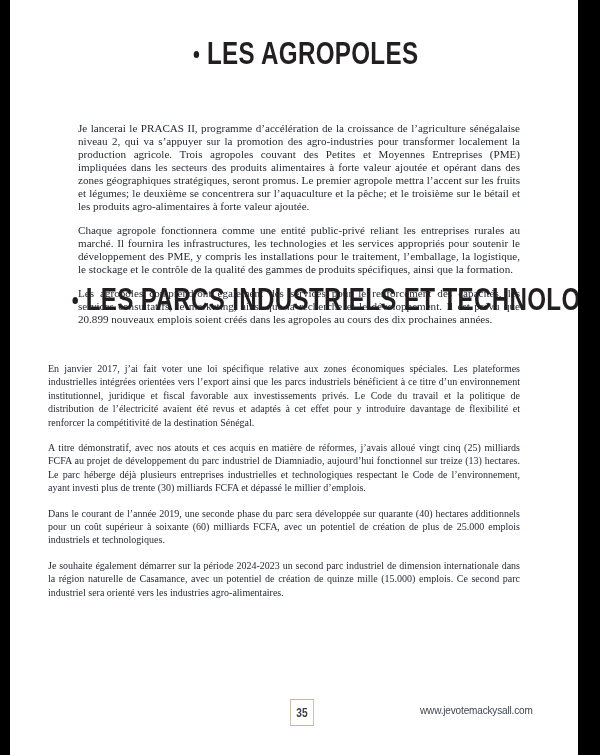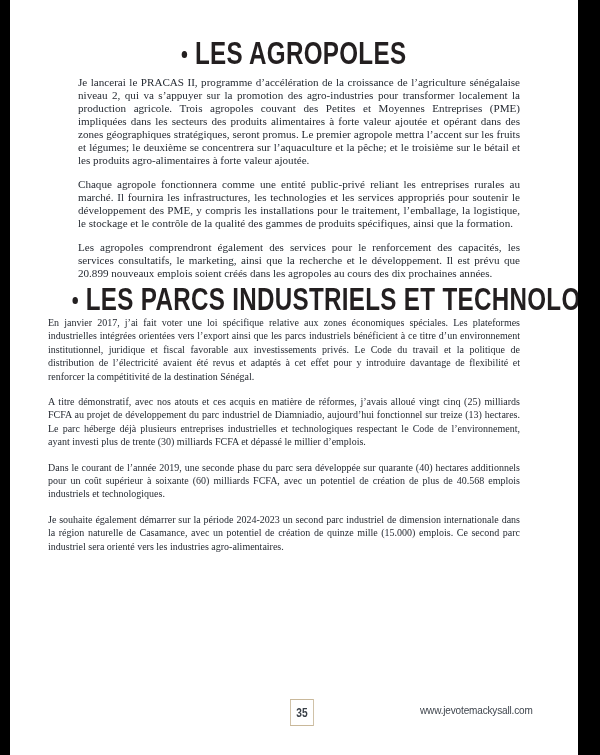--- a/index.html
+++ b/index.html
@@ -70,20 +70,21 @@
     width: 7px;
     height: 7px;
     border-radius: 50%;
     background: #231f20;
     margin-right: 10px;
   }
 
   
   .block {
     position: absolute;
+    margin-top: 46px;
   }
   .block.agropoles {
     left: 68px;
     top: 76px;
     width: 442px;
   }
   .block.parcs {
     left: 38px;
     top: 316px;
     width: 472px;
@@ -109,21 +110,21 @@
 
   
   .heading-2-wrap {
     position: absolute;
     left: 0;
     top: 276px;
     width: 568px;
   }
   .heading-1-wrap {
     position: absolute;
-    left: 0;
+    left: 12px;
     top: 0;
     width: 568px;
   }
 
   
   .footer {
     position: absolute;
     left: 0;
     bottom: 0;
     width: 504px;
@@ -181,21 +182,21 @@
 
     <div class="heading-2-wrap">
       <h1 class="section-heading heading-2">
         <span class="bullet-dot"></span><span>LES PARCS INDUSTRIELS ET TECHNOLOGIQUES</span>
       </h1>
     </div>
 
     <div class="block parcs">
       <p class="para">En janvier 2017, j’ai fait voter une loi spécifique relative aux zones économiques spéciales. Les plateformes industrielles intégrées orientées vers l’export ainsi que les parcs industriels bénéficient à ce titre d’un environnement institutionnel, juridique et fiscal favorable aux investissements privés. Le Code du travail et la politique de distribution de l’électricité avaient été revus et adaptés à cet effet pour y introduire davantage de flexibilité et renforcer la compétitivité de la destination Sénégal.</p>
       <p class="para">A titre démonstratif, avec nos atouts et ces acquis en matière de réformes, j’avais alloué vingt cinq (25) milliards FCFA au projet de développement du parc industriel de Diamniadio, aujourd’hui fonctionnel sur treize (13) hectares. Le parc héberge déjà plusieurs entreprises industrielles et technologiques respectant le Code de l’environnement, ayant investi plus de trente (30) milliards FCFA et dépassé le millier d’emplois.</p>
-      <p class="para">Dans le courant de l’année 2019, une seconde phase du parc sera développée sur quarante (40) hectares additionnels pour un coût supérieur à soixante (60) milliards FCFA, avec un potentiel de création de plus de 40.568 emplois industriels et technologiques.</p>
+      <p class="para">Dans le courant de l’année 2019, une seconde phase du parc sera développée sur quarante (40) hectares additionnels pour un coût supérieur à soixante (60) milliards FCFA, avec un potentiel de création de plus de 25.000 emplois industriels et technologiques.</p>
       <p class="para">Je souhaite également démarrer sur la période 2024-2023 un second parc industriel de dimension internationale dans la région naturelle de Casamance, avec un potentiel de création de quinze mille (15.000) emplois. Ce second parc industriel sera orienté vers les industries agro-alimentaires.</p>
     </div>
 
     <div class="footer">
       <div class="page-number-box">
         <span>35</span>
       </div>
       <div class="footer-url">www.jevotemackysall.com</div>
     </div>
 

